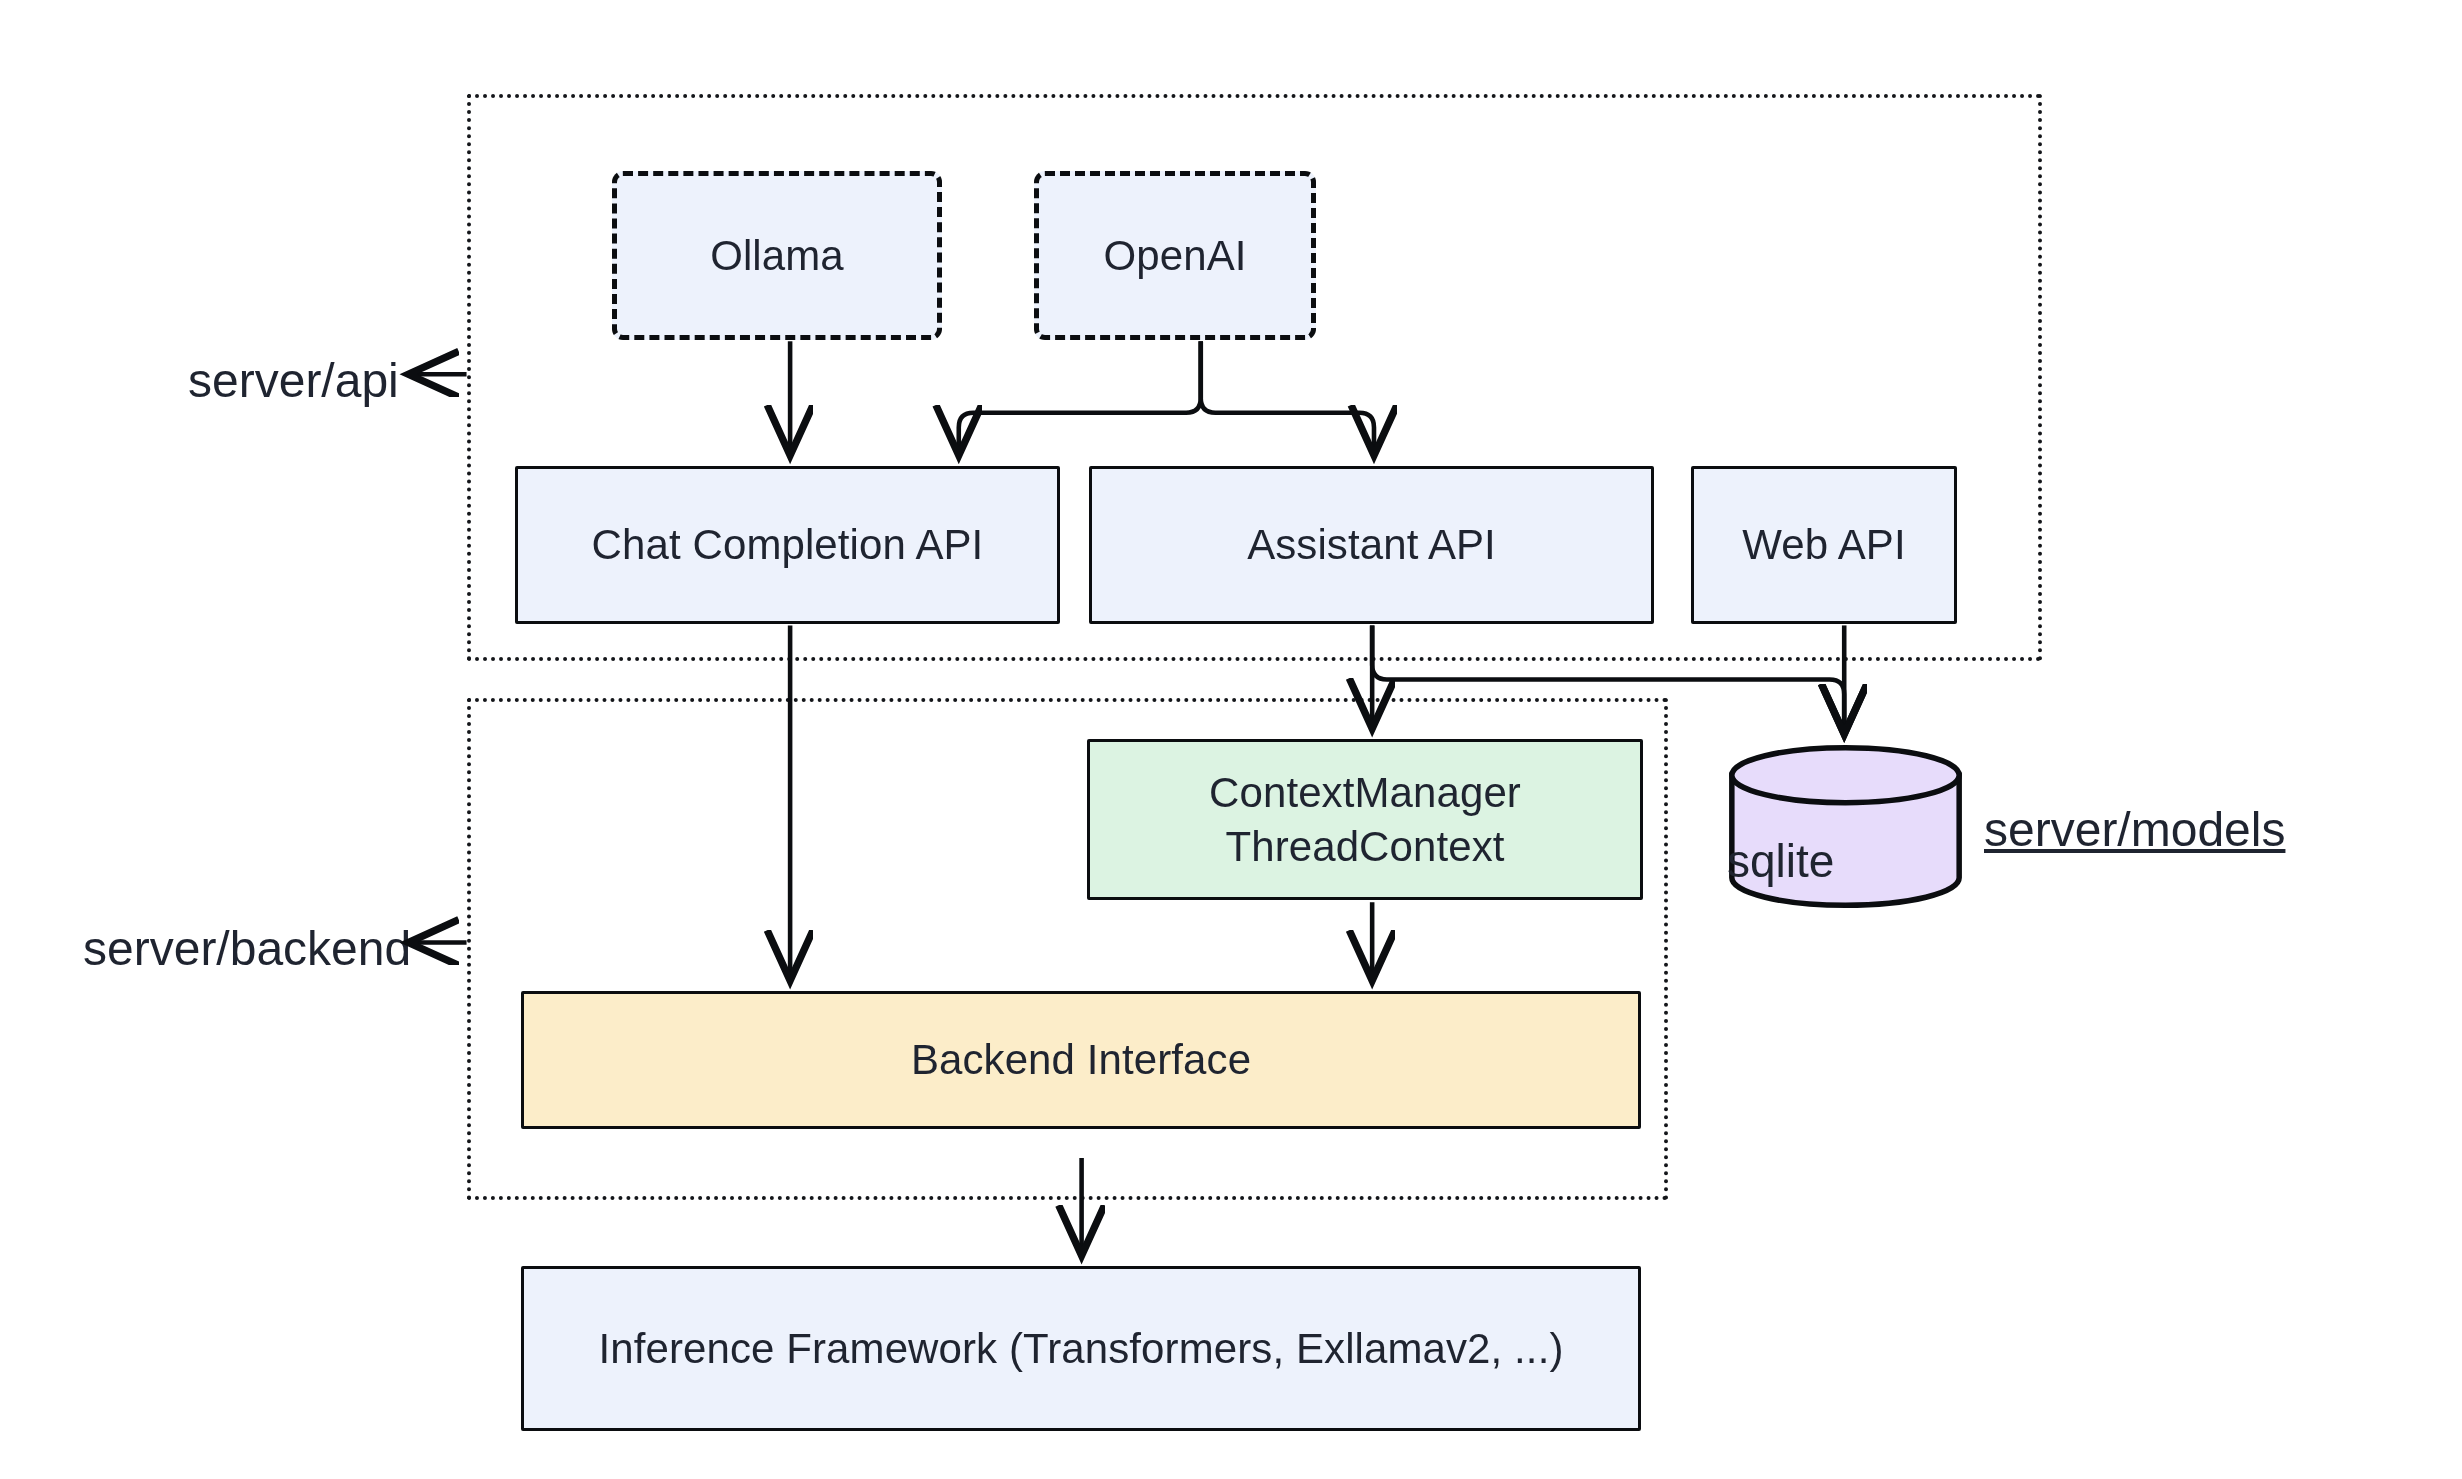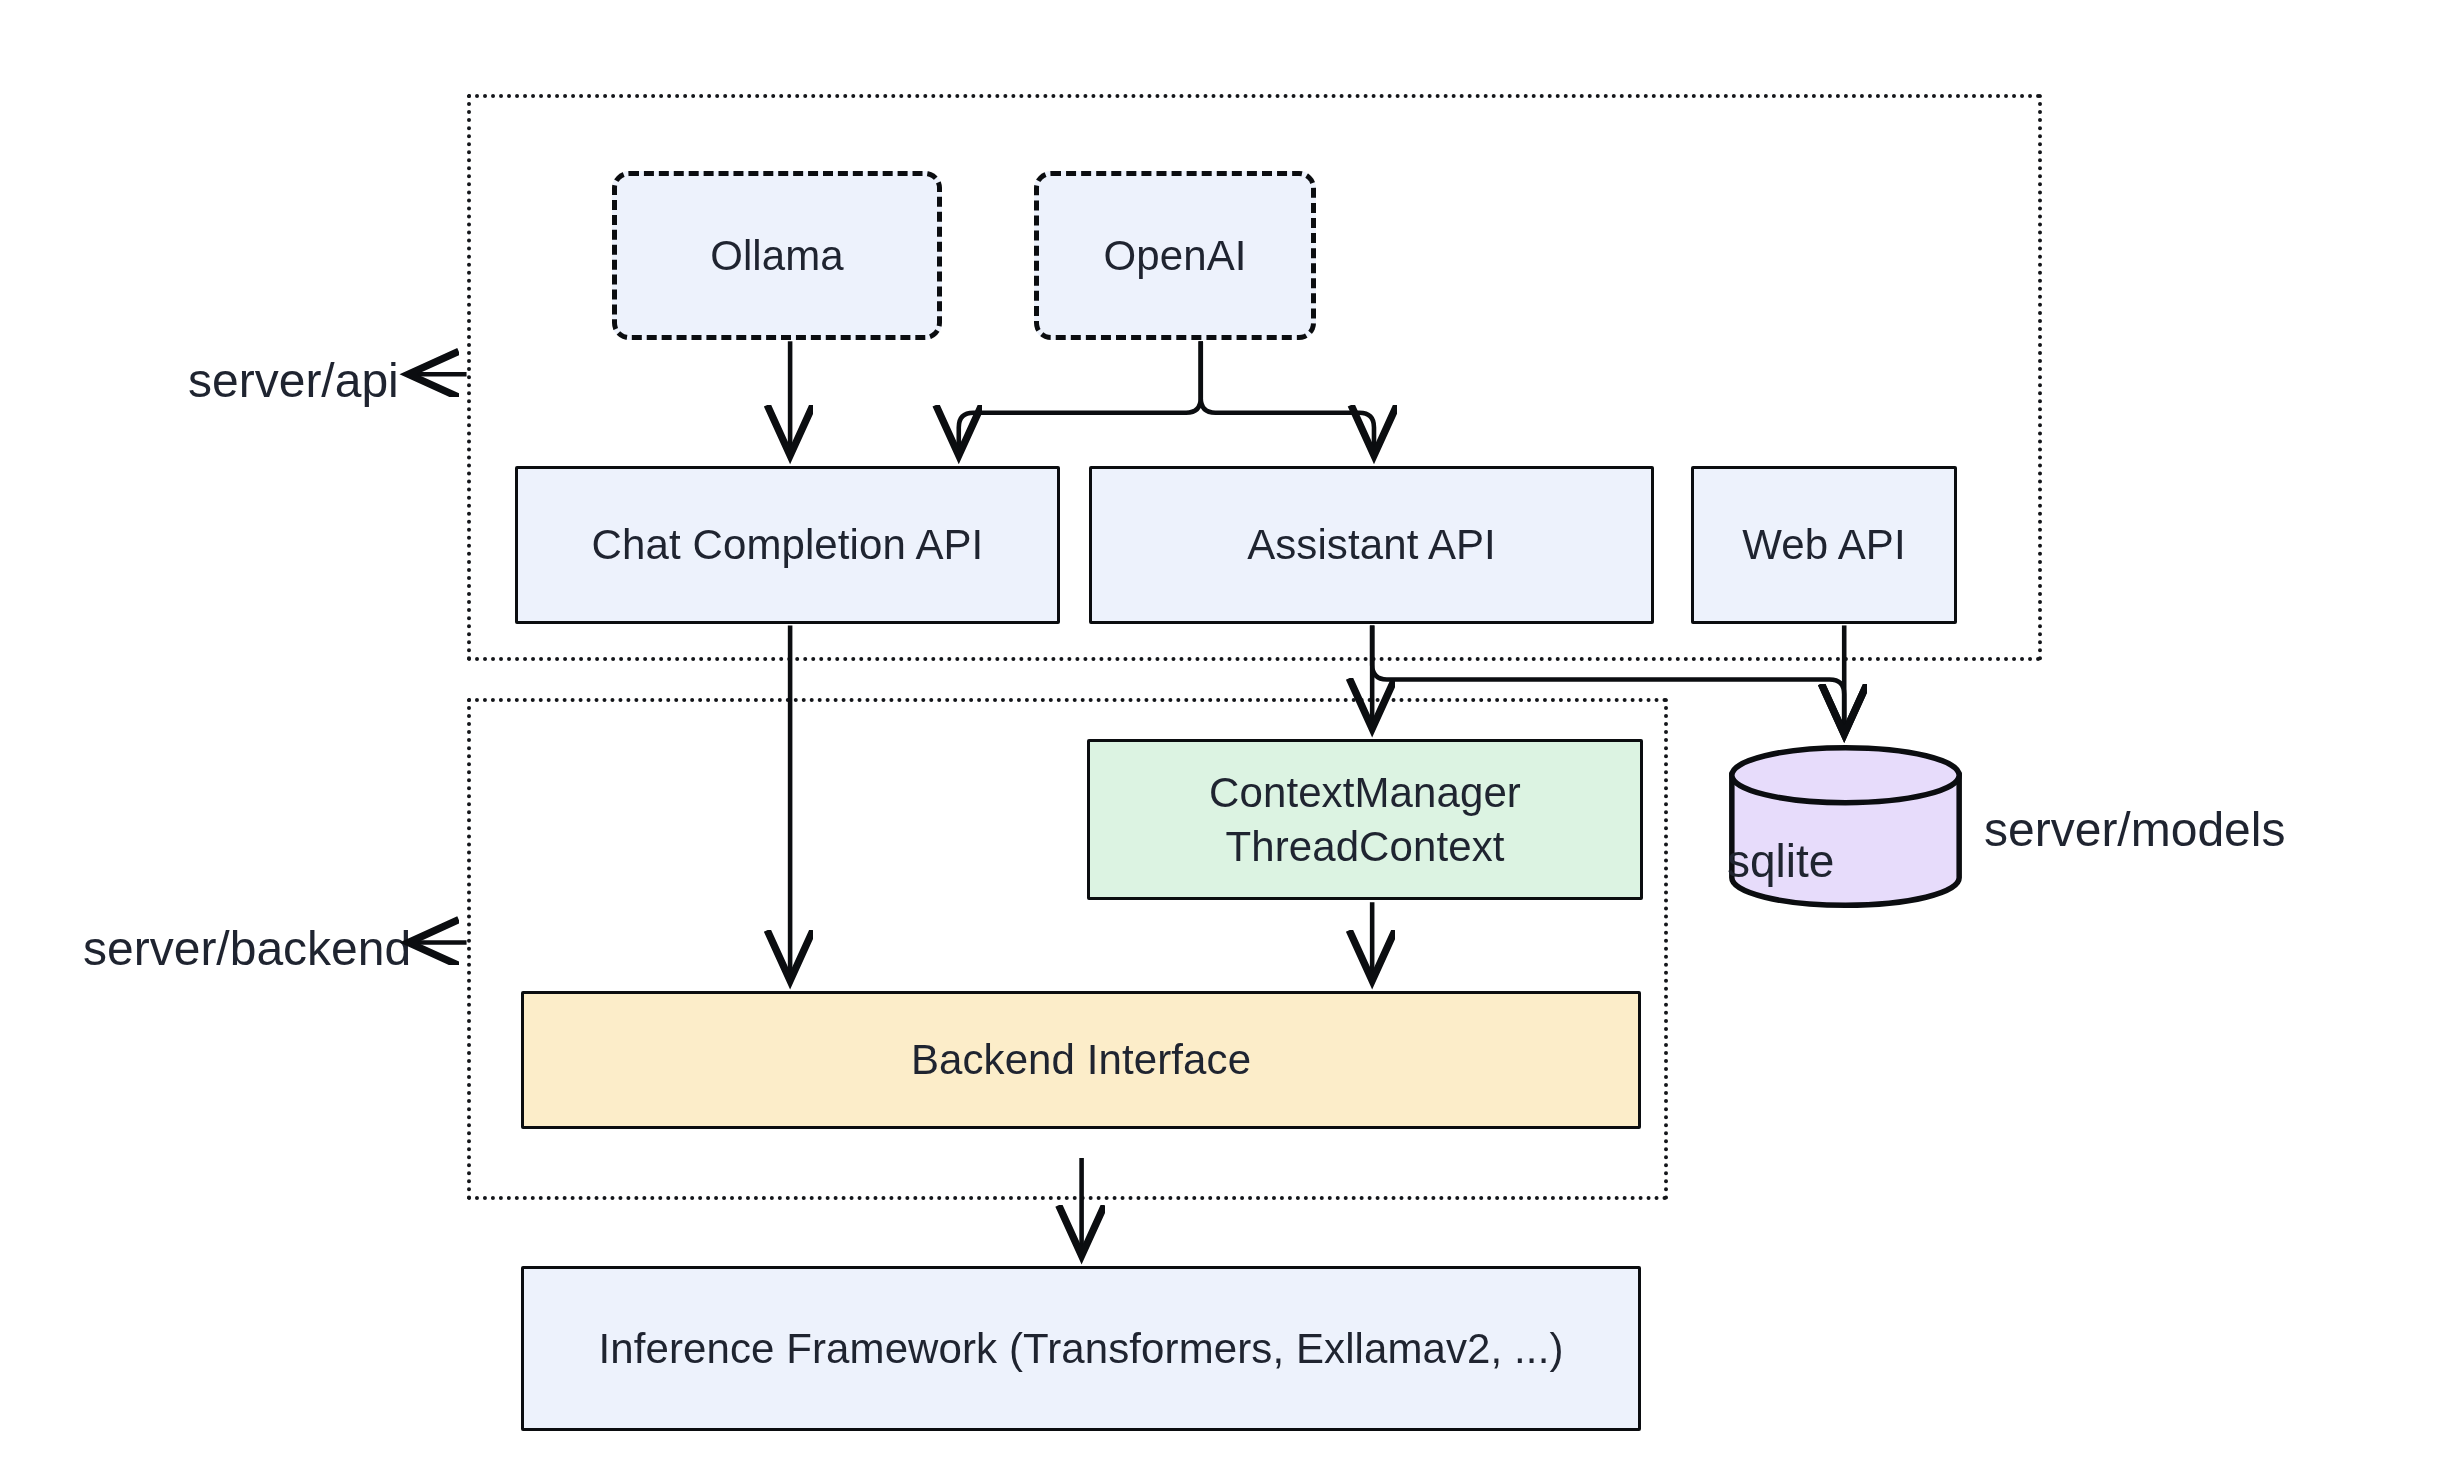--- a/index.html
+++ b/index.html
@@ -40,21 +40,21 @@
     color: #1f2430;
     letter-spacing: 0.1px;
   }
   .node-solid {
     border: 3.7px solid #0b0d10;
     background: #edf2fc;
   }
   .node-dashed {
     border: 5.5px dashed #0b0d10;
     background: #edf2fc;
-    border-radius: 17px;
+    border-radius: 11px;
   }
   .node-green {
     border: 3.7px solid #0b0d10;
     background: #dcf3e2;
   }
   .node-yellow {
     border: 3.7px solid #0b0d10;
     background: #fcedc9;
   }
   .group {
@@ -91,21 +91,21 @@
 <div id="stage">
 
   <div class="group" style="left:467px; top:94px; width:1575px; height:567px;"></div>
 
   <div class="group" style="left:467px; top:698px; width:1201px; height:502px;"></div>
 
   <div class="grp-label nlabel" style="left:188px; top:353px;">server/api</div>
 
   <div class="grp-label nlabel" style="left:83px; top:921px;">server/backend</div>
 
-  <div class="grp-label nlabel" style="left:1984px; top:802px;">server/models</div>
+  <div class="grp-label nlabel" style="left:1984px; top:802px;text-decoration:underline;">server/models</div>
 
   <div class="node node-dashed" style="left:612px; top:171px; width:330px; height:169px;">
     <span class="nlabel">Ollama</span>
   </div>
 
   <div class="node node-dashed" style="left:1034px; top:171px; width:282px; height:169px;">
     <span class="nlabel">OpenAI</span>
   </div>
 
   <div class="node node-solid" style="left:515px; top:466px; width:545px; height:158px;">

